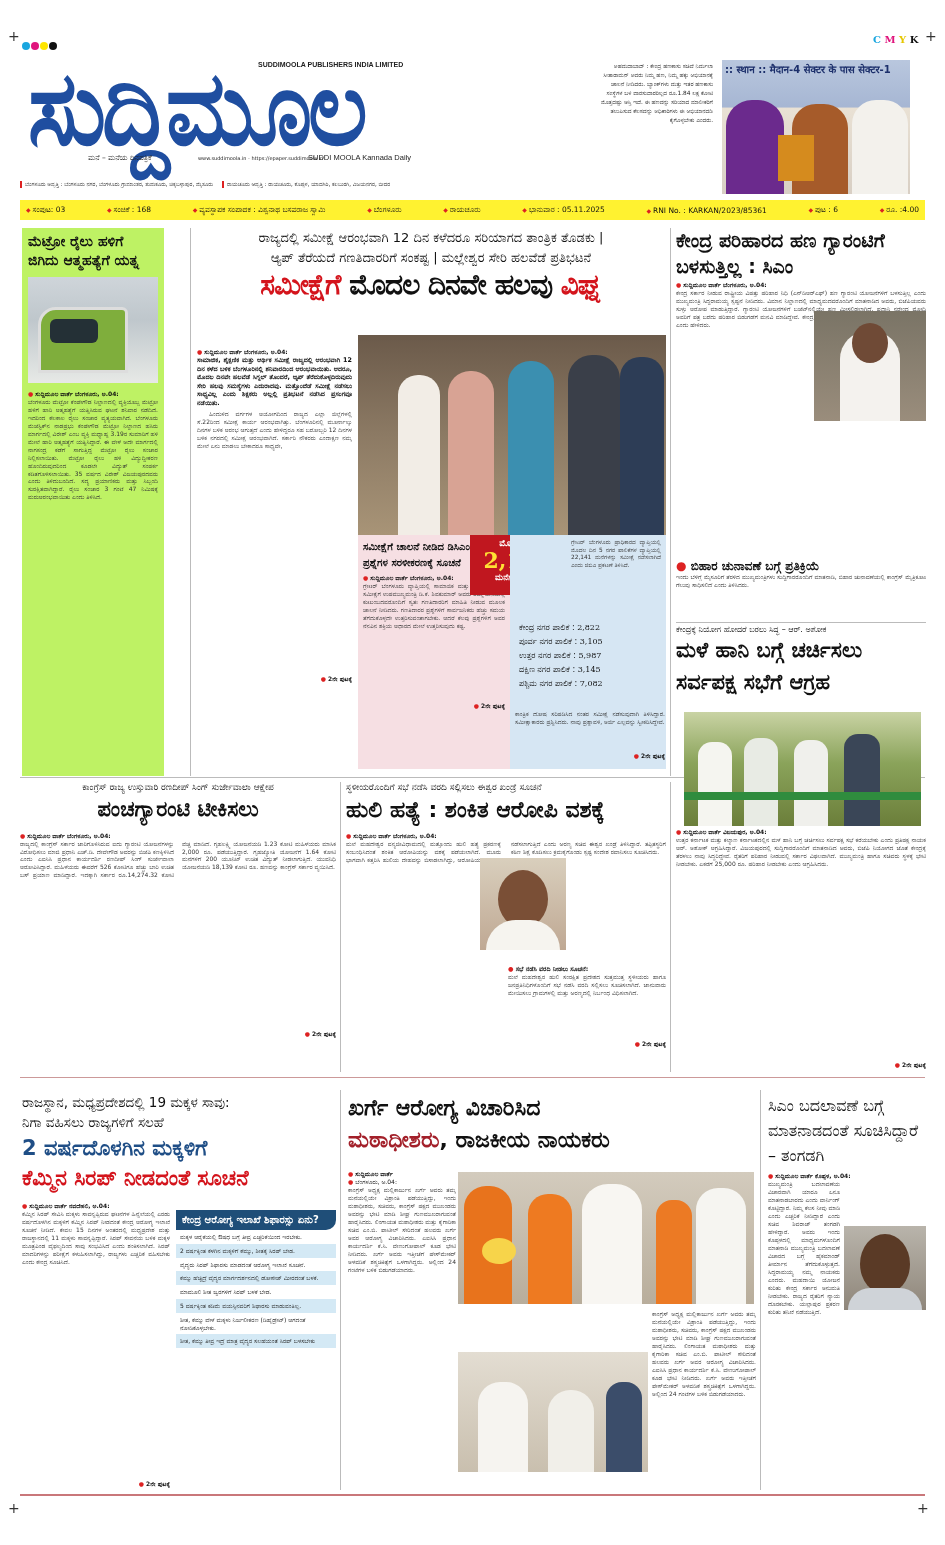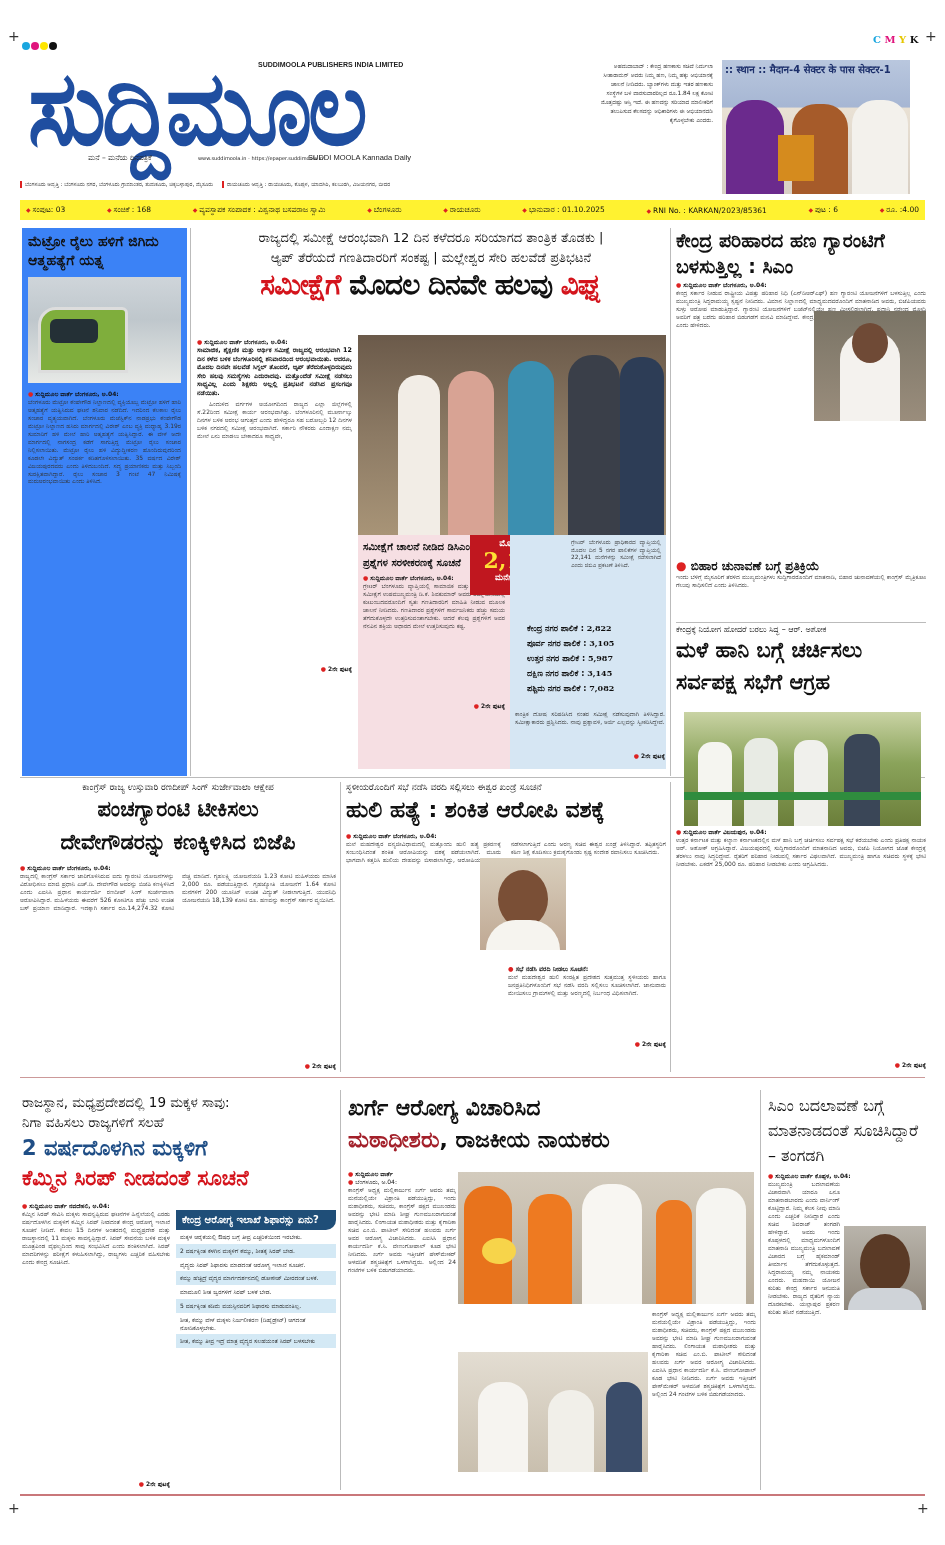--- a/index.html
+++ b/index.html
@@ -20,21 +20,21 @@
 .blue{color:#1f4e86}
 .dred{color:#a3202a}
 .body{font-size:6px;line-height:1.33;color:#333;text-align:justify;overflow:hidden}
 .byline{font-size:6px;font-weight:bold;color:#111}
 .byline::before{content:"● ";color:#d22}
 .photo{background:#999;overflow:hidden}
 .cont{font-size:6px;font-weight:bold;text-align:right}
 .cont::before{content:"● ";color:#d22}
 .pinkbox{background:#f6dfe3}
 .bluebox{background:#d6e6f3}
-.stat{font-size:8px;font-weight:bold;margin:4px 12px}
+.stat{font-size:8px;font-weight:normal;margin:4px 4px}
 .tipbox{background:#1f4e78;color:#fff;font-weight:bold;font-size:10px;padding:4px 6px;border-bottom-right-radius:10px}
 .tip{font-size:6px;padding:3px 4px;line-height:1.3;color:#222}
 .tip.alt{background:#d4e9f5}
 </style>
 </head>
 <body>
 
 <div class="abs reg" style="left:8px;top:28px">+</div>
 <div class="abs dots" style="left:22px;top:35px">
   <span style="background:#1aa6df"></span><span style="background:#e0157d"></span><span style="background:#ffe600"></span><span style="background:#111"></span>
@@ -58,60 +58,60 @@
   <div style="position:absolute;left:56px;top:75px;width:36px;height:46px;background:#d58b1e"></div>
   <div style="position:absolute;left:130px;top:40px;width:56px;height:94px;background:#f3f1ec;border-radius:24px 24px 0 0"></div>
 </div>
 
 <div class="abs bar" style="left:20px;top:200px;width:905px">
   <span class="it">ಸಂಪುಟ: 03</span>
   <span class="it">ಸಂಚಿಕೆ : 168</span>
   <span class="it">ವ್ಯವಸ್ಥಾಪಕ ಸಂಪಾದಕ : ವಿಶ್ವನಾಥ ಬಸವರಾಜ ಸ್ವಾಮಿ</span>
   <span class="it">ಬೆಂಗಳೂರು</span>
   <span class="it">ರಾಯಚೂರು</span>
-  <span class="it">ಭಾನುವಾರ : 01.10.2025</span>
+  <span class="it">ಭಾನುವಾರ : 05.11.2025</span>
   <span class="it">RNI No. : KARKAN/2023/85361</span>
   <span class="it">ಪುಟ : 6</span>
   <span class="it">ರೂ. :4.00</span>
 </div>
 
 <div class="vline" style="left:190px;top:228px;height:548px"></div>
 <div class="vline" style="left:670px;top:228px;height:548px"></div>
 <div class="hline" style="left:20px;top:777px;width:905px"></div>
 <div class="vline" style="left:340px;top:782px;height:290px"></div>
 <div class="vline" style="left:670px;top:782px;height:290px"></div>
 <div class="hline" style="left:20px;top:1077px;width:905px;background:#c99"></div>
 <div class="vline" style="left:340px;top:1090px;height:400px"></div>
 <div class="vline" style="left:760px;top:1090px;height:400px"></div>
 <div class="hline" style="left:20px;top:1494px;width:905px;height:2px;background:#c9777a"></div>
 <div class="abs reg" style="left:8px;top:1500px">+</div>
 <div class="abs reg" style="left:917px;top:1500px">+</div>
 
-<div class="abs" style="left:22px;top:228px;width:165px;height:548px;background:#3b82f6">
+<div class="abs" style="left:22px;top:228px;width:142px;height:548px;background:#bef264">
   <div class="head" style="font-size:14px;padding:4px 6px;line-height:1.35">ಮೆಟ್ರೋ ರೈಲು ಹಳಿಗೆ ಜಿಗಿದು ಆತ್ಮಹತ್ಯೆಗೆ ಯತ್ನ</div>
   <div class="photo" style="margin:3px 6px;height:106px;background:linear-gradient(180deg,#cfd5da 0%,#bfc7cc 40%,#e7e9e6 100%);position:relative">
     <div style="position:absolute;left:10px;top:30px;width:90px;height:66px;background:#7fae3c;border-radius:18px 6px 0 0;border:3px solid #ddd"></div>
     <div style="position:absolute;left:22px;top:42px;width:48px;height:24px;background:#243036;border-radius:6px"></div>
   </div>
   <div style="padding:4px 6px">
     <div class="byline">ಸುದ್ದಿಮೂಲ ವಾರ್ತೆ ಬೆಂಗಳೂರು, ಅ.04:</div>
     <div class="body" style="height:380px">ಬೆಂಗಳೂರು ಮೆಟ್ರೋ ಕೆಂಪೇಗೌಡ ನಿಲ್ದಾಣದಲ್ಲಿ ವ್ಯಕ್ತಿಯೊಬ್ಬ ಮೆಟ್ರೋ ಹಳಿಗೆ ಹಾರಿ ಆತ್ಮಹತ್ಯೆಗೆ ಯತ್ನಿಸಿರುವ ಘಟನೆ ಶನಿವಾರ ನಡೆದಿದೆ. ಇದರಿಂದ ಕೆಲಕಾಲ ರೈಲು ಸಂಚಾರ ವ್ಯತ್ಯಯವಾಗಿದೆ. ಬೆಂಗಳೂರು ಮೆಜೆಸ್ಟಿಕ್‌ನ ನಾಡಪ್ರಭು ಕೆಂಪೇಗೌಡ ಮೆಟ್ರೋ ನಿಲ್ದಾಣದ ಹಸಿರು ಮಾರ್ಗದಲ್ಲಿ ವಿರೇಶ್ ಎಂಬ ವ್ಯಕ್ತಿ ಮಧ್ಯಾಹ್ನ 3.19ರ ಸುಮಾರಿಗೆ ಹಳಿ ಮೇಲೆ ಹಾರಿ ಆತ್ಮಹತ್ಯೆಗೆ ಯತ್ನಿಸಿದ್ದಾರೆ. ಈ ವೇಳೆ ಅದೇ ಮಾರ್ಗದಲ್ಲಿ ನಾಗಸಂದ್ರ ಕಡೆಗೆ ಸಾಗುತ್ತಿದ್ದ ಮೆಟ್ರೋ ರೈಲು ಸಂಚಾರ ನಿಲ್ಲಿಸಲಾಯಿತು. ಮೆಟ್ರೋ ರೈಲು ಹಳಿ ವಿದ್ಯುದ್ದೀಕರಣ ಹೊಂದಿರುವುದರಿಂದ ಕೂಡಲೇ ವಿದ್ಯುತ್ ಸಂಪರ್ಕ ಕಡಿತಗೊಳಿಸಲಾಯಿತು. 35 ವರ್ಷದ ವಿರೇಶ್ ವಿಜಯಪುರದವರು ಎಂದು ತಿಳಿದುಬಂದಿದೆ. ಸದ್ಯ ಪ್ರಯಾಣಿಕರು ಮತ್ತು ಸಿಬ್ಬಂದಿ ಸುರಕ್ಷಿತವಾಗಿದ್ದಾರೆ. ರೈಲು ಸಂಚಾರ 3 ಗಂಟೆ 47 ನಿಮಿಷಕ್ಕೆ ಮರುಆರಂಭವಾಯಿತು ಎಂದು ತಿಳಿಸಿದೆ.</div>
   </div>
 </div>
 
 <div class="abs" style="left:195px;top:228px;width:472px">
   <div class="head" style="text-align:center;font-size:13px;font-weight:normal;line-height:1.5">ರಾಜ್ಯದಲ್ಲಿ ಸಮೀಕ್ಷೆ ಆರಂಭವಾಗಿ 12 ದಿನ ಕಳೆದರೂ ಸರಿಯಾಗದ ತಾಂತ್ರಿಕ ತೊಡಕು |</div>
   <div class="head" style="text-align:center;font-size:13px;font-weight:normal;line-height:1.5">ಆ್ಯಪ್ ತೆರೆಯದೆ ಗಣತಿದಾರರಿಗೆ ಸಂಕಷ್ಟ | ಮಲ್ಲೇಶ್ವರ ಸೇರಿ ಹಲವೆಡೆ ಪ್ರತಿಭಟನೆ</div>
   <div class="head" style="text-align:center;font-size:28px;line-height:1.3;letter-spacing:-1px">
     <span class="red">ಸಮೀಕ್ಷೆಗೆ</span>
     <span>ಮೊದಲ ದಿನವೇ ಹಲವು</span>
     <span class="red">ವಿಘ್ನ</span>
   </div>
 </div>
-<div class="abs" style="left:197px;top:338px;width:155px">
+<div class="abs" style="left:197px;top:348px;width:155px">
   <div class="byline">ಸುದ್ದಿಮೂಲ ವಾರ್ತೆ ಬೆಂಗಳೂರು, ಅ.04:</div>
   <div class="body" style="font-weight:bold;color:#111;font-size:6.4px">ಸಾಮಾಜಿಕ, ಶೈಕ್ಷಣಿಕ ಮತ್ತು ಆರ್ಥಿಕ ಸಮೀಕ್ಷೆ ರಾಜ್ಯದಲ್ಲಿ ಆರಂಭವಾಗಿ 12 ದಿನ ಕಳೆದ ಬಳಿಕ ಬೆಂಗಳೂರಿನಲ್ಲಿ ಶನಿವಾರದಿಂದ ಆರಂಭವಾಯಿತು. ಆದರೂ, ಮೊದಲ ದಿನವೇ ಹಲವೆಡೆ ಸಿಗ್ನಲ್ ತೊಂದರೆ, ಆ್ಯಪ್ ತೆರೆದುಕೊಳ್ಳದಿರುವುದು ಸೇರಿ ಹಲವು ಸಮಸ್ಯೆಗಳು ಎದುರಾದವು. ಮತ್ತೊಂದೆಡೆ ಸಮೀಕ್ಷೆ ನಡೆಸಲು ಸಾಧ್ಯವಿಲ್ಲ ಎಂದು ಶಿಕ್ಷಕರು ಅಲ್ಲಲ್ಲಿ ಪ್ರತಿಭಟನೆ ನಡೆಸಿದ ಪ್ರಸಂಗವೂ ನಡೆಯಿತು.</div>
   <div class="body" style="height:265px;text-indent:12px;margin-top:3px">ಹಿಂದುಳಿದ ವರ್ಗಗಳ ಆಯೋಗದಿಂದ ರಾಜ್ಯದ ಎಲ್ಲಾ ಜಿಲ್ಲೆಗಳಲ್ಲಿ ಸೆ.22ರಿಂದ ಸಮೀಕ್ಷೆ ಕಾರ್ಯ ಆರಂಭವಾಗಿತ್ತು. ಬೆಂಗಳೂರಿನಲ್ಲಿ ಮೂರ್ನಾಲ್ಕು ದಿನಗಳ ಬಳಿಕ ಆರಂಭ ಆಗುತ್ತದೆ ಎಂದು ಹೇಳಿದ್ದರೂ ಸಹ ಬರೋಬ್ಬರಿ 12 ದಿನಗಳ ಬಳಿಕ ನಗರದಲ್ಲಿ ಸಮೀಕ್ಷೆ ಆರಂಭವಾಗಿದೆ. ಸರ್ಕಾರಿ ನೌಕರರು ಎಂದಾಕ್ಷಣ ನಮ್ಮ ಮೇಲೆ ಏನು ಮಾಡಲು ಬೇಕಾದರೂ ಸಾಧ್ಯವೇ,</div>
   <div class="cont">2ನೇ ಪುಟಕ್ಕೆ</div>
 </div>
 <div class="abs photo" style="left:358px;top:335px;width:308px;height:200px;background:linear-gradient(180deg,#6b5a4a 0%,#8c7a64 50%,#a89477 100%)">
   <div style="position:absolute;left:40px;top:40px;width:42px;height:160px;background:#f2ede6;border-radius:20px 20px 0 0"></div>
   <div style="position:absolute;left:90px;top:36px;width:46px;height:164px;background:#d8a394;border-radius:22px 22px 0 0"></div>
   <div style="position:absolute;left:150px;top:26px;width:46px;height:174px;background:#3b8fb0;border-radius:22px 22px 0 0"></div>
   <div style="position:absolute;left:210px;top:20px;width:52px;height:180px;background:#3a3f49;border-radius:24px 24px 0 0"></div>
@@ -172,21 +172,20 @@
 </div>
 <div class="abs" style="left:676px;top:828px;width:250px">
   <div class="byline">ಸುದ್ದಿಮೂಲ ವಾರ್ತೆ ವಿಜಯಪುರ, ಅ.04:</div>
   <div class="body" style="height:225px">ಉತ್ತರ ಕರ್ನಾಟಕ ಮತ್ತು ಕಲ್ಯಾಣ ಕರ್ನಾಟಕದಲ್ಲಿನ ಮಳೆ ಹಾನಿ ಬಗ್ಗೆ ಚರ್ಚಿಸಲು ಸರ್ವಪಕ್ಷ ಸಭೆ ಕರೆಯಬೇಕು ಎಂದು ಪ್ರತಿಪಕ್ಷ ನಾಯಕ ಆರ್. ಅಶೋಕ್ ಆಗ್ರಹಿಸಿದ್ದಾರೆ. ವಿಜಯಪುರದಲ್ಲಿ ಸುದ್ದಿಗಾರರೊಂದಿಗೆ ಮಾತನಾಡಿದ ಅವರು, ಬಿಜೆಪಿ ನಿಯೋಗದ ಜೊತೆ ಕೇಂದ್ರಕ್ಕೆ ತೆರಳಲು ನಾವು ಸಿದ್ಧರಿದ್ದೇವೆ. ರೈತರಿಗೆ ಪರಿಹಾರ ನೀಡುವಲ್ಲಿ ಸರ್ಕಾರ ವಿಫಲವಾಗಿದೆ. ಮುಖ್ಯಮಂತ್ರಿ ಹಾಗೂ ಸಚಿವರು ಸ್ಥಳಕ್ಕೆ ಭೇಟಿ ನೀಡಬೇಕು. ಎಕರೆಗೆ 25,000 ರೂ. ಪರಿಹಾರ ನೀಡಬೇಕು ಎಂದು ಆಗ್ರಹಿಸಿದರು.</div>
   <div class="cont">2ನೇ ಪುಟಕ್ಕೆ</div>
 </div>
 
 <div class="abs" style="left:20px;top:782px;width:316px">
   <div style="text-align:center;font-size:9px;color:#111">ಕಾಂಗ್ರೆಸ್ ರಾಜ್ಯ ಉಸ್ತುವಾರಿ ರಣದೀಪ್ ಸಿಂಗ್ ಸುರ್ಜೇವಾಲಾ ಆಕ್ಷೇಪ</div>
   <div class="head" style="text-align:center;font-size:21px;line-height:1.55">ಪಂಚಗ್ಯಾರಂಟಿ ಟೀಕಿಸಲು</div>
-  <div class="head" style="text-align:center;font-size:21px;line-height:1.55">ದೇವೇಗೌಡರನ್ನು ಕಣಕ್ಕಿಳಿಸಿದ ಬಿಜೆಪಿ</div>
   <div class="byline" style="margin-top:6px">ಸುದ್ದಿಮೂಲ ವಾರ್ತೆ ಬೆಂಗಳೂರು, ಅ.04:</div>
   <div class="body" style="column-count:2;column-gap:8px;height:190px">ರಾಜ್ಯದಲ್ಲಿ ಕಾಂಗ್ರೆಸ್ ಸರ್ಕಾರ ಜಾರಿಗೊಳಿಸಿರುವ ಐದು ಗ್ಯಾರಂಟಿ ಯೋಜನೆಗಳನ್ನು ವಿರೋಧಿಸಲು ಮಾಜಿ ಪ್ರಧಾನಿ ಎಚ್.ಡಿ. ದೇವೇಗೌಡ ಅವರನ್ನು ಬಿಜೆಪಿ ಕಣಕ್ಕಿಳಿಸಿದೆ ಎಂದು ಎಐಸಿಸಿ ಪ್ರಧಾನ ಕಾರ್ಯದರ್ಶಿ ರಣದೀಪ್ ಸಿಂಗ್ ಸುರ್ಜೇವಾಲಾ ಆರೋಪಿಸಿದ್ದಾರೆ. ಮಹಿಳೆಯರು ಈವರೆಗೆ 526 ಕೋಟಿಗೂ ಹೆಚ್ಚು ಬಾರಿ ಉಚಿತ ಬಸ್ ಪ್ರಯಾಣ ಮಾಡಿದ್ದಾರೆ. ಇದಕ್ಕಾಗಿ ಸರ್ಕಾರ ರೂ.14,274.32 ಕೋಟಿ ವೆಚ್ಚ ಮಾಡಿದೆ. ಗೃಹಲಕ್ಷ್ಮಿ ಯೋಜನೆಯಡಿ 1.23 ಕೋಟಿ ಮಹಿಳೆಯರು ಮಾಸಿಕ 2,000 ರೂ. ಪಡೆಯುತ್ತಿದ್ದಾರೆ. ಗೃಹಜ್ಯೋತಿ ಯೋಜನೆಗೆ 1.64 ಕೋಟಿ ಮನೆಗಳಿಗೆ 200 ಯೂನಿಟ್ ಉಚಿತ ವಿದ್ಯುತ್ ನೀಡಲಾಗುತ್ತಿದೆ. ಯುವನಿಧಿ ಯೋಜನೆಯಡಿ 18,139 ಕೋಟಿ ರೂ. ಹಣವನ್ನು ಕಾಂಗ್ರೆಸ್ ಸರ್ಕಾರ ವ್ಯಯಿಸಿದೆ.</div>
   <div class="cont">2ನೇ ಪುಟಕ್ಕೆ</div>
 </div>
 
 <div class="abs" style="left:346px;top:782px;width:320px">
   <div style="font-size:9px;color:#111">ಸ್ಥಳೀಯರೊಂದಿಗೆ ಸಭೆ ನಡೆಸಿ ವರದಿ ಸಲ್ಲಿಸಲು ಈಶ್ವರ ಖಂಡ್ರೆ ಸೂಚನೆ</div>
   <div class="head" style="font-size:22px;line-height:1.5">ಹುಲಿ ಹತ್ಯೆ : ಶಂಕಿತ ಆರೋಪಿ ವಶಕ್ಕೆ</div>
   <div class="byline" style="margin-top:6px">ಸುದ್ದಿಮೂಲ ವಾರ್ತೆ ಬೆಂಗಳೂರು, ಅ.04:</div>
   <div style="position:relative;height:200px">

